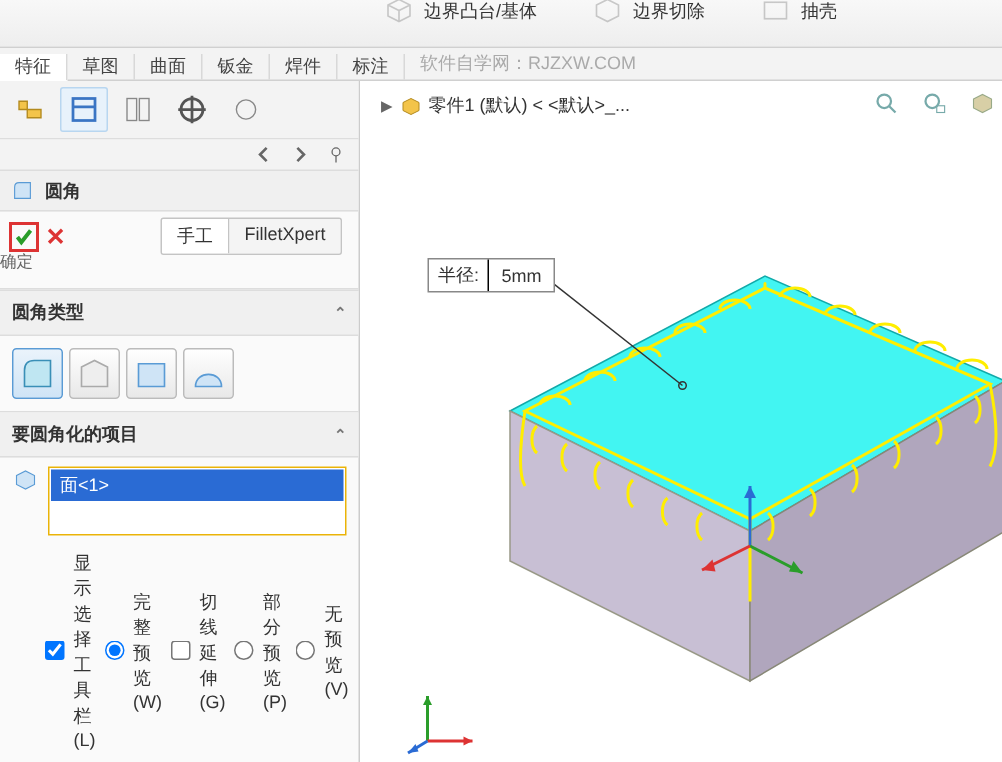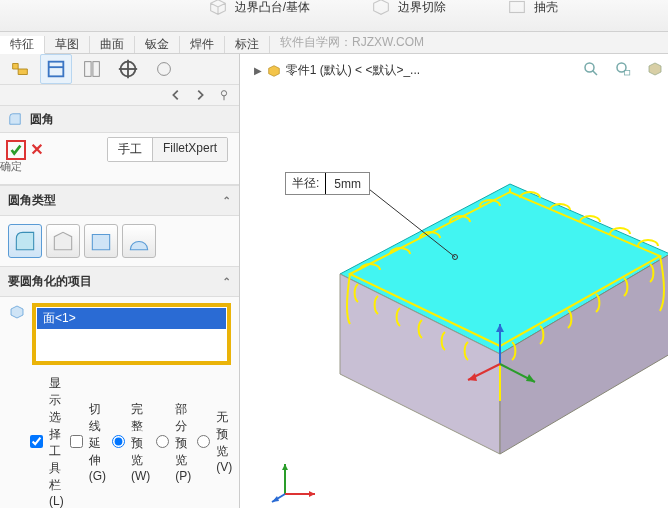--- a/index.html
+++ b/index.html
@@ -1,17 +1,17 @@
 <!DOCTYPE html>
 <html><head>
 <meta charset="utf-8">
 <style>
   *{box-sizing:border-box;margin:0;padding:0;font-family:"Microsoft YaHei",Arial,sans-serif;font-size:12px;color:#333}
   body{width:668px;height:508px;background:#fff;overflow:hidden;position:relative}
-  .ribbon{height:32px;background:linear-gradient(#f8f8f8,#eee);border-bottom:1px solid #d0d0d0;display:flex;align-items:center;padding:0 110px 17px 0;justify-content:flex-end;gap:60px}
+  .ribbon{height:32px;background:linear-gradient(#f8f8f8,#eee);border-bottom:1px solid #d0d0d0;display:flex;align-items:center;padding:0 110px 17px 0;justify-content:flex-end;gap:36px}
   .ribbon .grp{display:flex;align-items:center;gap:6px;color:#888}
   .ribbon .grp svg{opacity:.5}
   .tabs{height:22px;background:#f3f3f3;border-bottom:1px solid #d0d0d0;display:flex;align-items:flex-end}
   .tabs .tab{padding:0 10px;display:flex;align-items:center;border-right:1px solid #d8d8d8;color:#444;cursor:pointer}
   .tabs .tab.active{background:#fff;border-bottom:1px solid #fff;margin-bottom:-1px;font-weight:500}
   .tabs .watermark{margin-left:10px;color:#aaa;font-size:12px;align-self:center}
   .main{display:flex;height:454px}
   .left{width:240px;border-right:1px solid #ccc;display:flex;flex-direction:column;background:#fafafa}
   .iconbar{height:40px;display:flex;align-items:center;padding:0 4px;gap:4px;background:#f3f3f3;border-bottom:1px solid #ddd}
   .iconbar .ico,.iconbar2 .ico{width:32px;height:30px;display:flex;align-items:center;justify-content:center;border:1px solid transparent;border-radius:2px;cursor:pointer}
@@ -28,21 +28,21 @@
   .subtabs .st{padding:3px 10px;border-right:1px solid #c4c4c4;background:#f4f4f4;cursor:pointer}
   .subtabs .st:last-child{border-right:none}
   .subtabs .st.active{background:#fff}
   .section{border-top:1px solid #ddd}
   .sec-h{padding:6px 8px;font-weight:bold;background:#f0f0f0;border-bottom:1px solid #ddd;display:flex;align-items:center;justify-content:space-between}
   .sec-h .chev{font-size:10px;color:#777}
   .types{display:flex;gap:4px;padding:8px}
   .types .t{width:34px;height:34px;border:1px solid #bbb;border-radius:3px;background:linear-gradient(#fff,#e8e8e8);display:flex;align-items:center;justify-content:center;cursor:pointer}
   .types .t.sel{border-color:#5a9bd5;background:linear-gradient(#eaf3fb,#cfe4f6)}
   .sel-row{display:flex;align-items:flex-start;gap:6px;padding:6px 8px}
-  .sel-box{flex:1;height:62px;border:4px solid #eab308;background:#fff}
+  .sel-box{flex:1;height:46px;border:1px solid #eab308;background:#fff}
   .sel-box .item{background:#2a6bd4;color:#fff;padding:2px 6px;margin:1px}
   .opts{padding:4px 8px 8px 30px;display:flex;flex-direction:row;gap:6px}
   .opts label{display:flex;align-items:center;gap:6px;cursor:pointer}
   .opts input{margin:0}
   .canvas{flex:1;position:relative;background:#fff}
   .view-tools{position:absolute;right:0;top:4px;display:flex;gap:6px}
   .view-tools .vt{width:26px;height:22px;display:flex;align-items:center;justify-content:center;cursor:pointer}
   .crumb{position:absolute;left:14px;top:8px;display:flex;align-items:center;gap:4px;color:#444}
   .crumb .tri{font-size:10px;color:#666}
   .dim{position:absolute;left:45px;top:118px;display:flex;align-items:center;border:1px solid #888;background:#fff}
@@ -201,26 +201,26 @@
         <div class="sel-box">
           <div class="item">面&lt;1&gt;</div>
         </div>
       </div>
       <div class="opts">
         <label>
             <input type="checkbox" checked="" style="">
             <span>显示选择工具栏(L)</span>
           </label>
         <label>
+            <input type="radio" name="pv" checked="" style="">
+            <span>完整预览(W)</span>
+          </label>
+        <label>
             <input type="checkbox" style="">
             <span>切线延伸(G)</span>
-          </label>
-        <label>
-            <input type="radio" name="pv" checked="" style="">
-            <span>完整预览(W)</span>
           </label>
         <label>
             <input type="radio" name="pv" style="">
             <span>部分预览(P)</span>
           </label>
         <label>
             <input type="radio" name="pv" style="">
             <span>无预览(V)</span>
           </label>
       </div>

